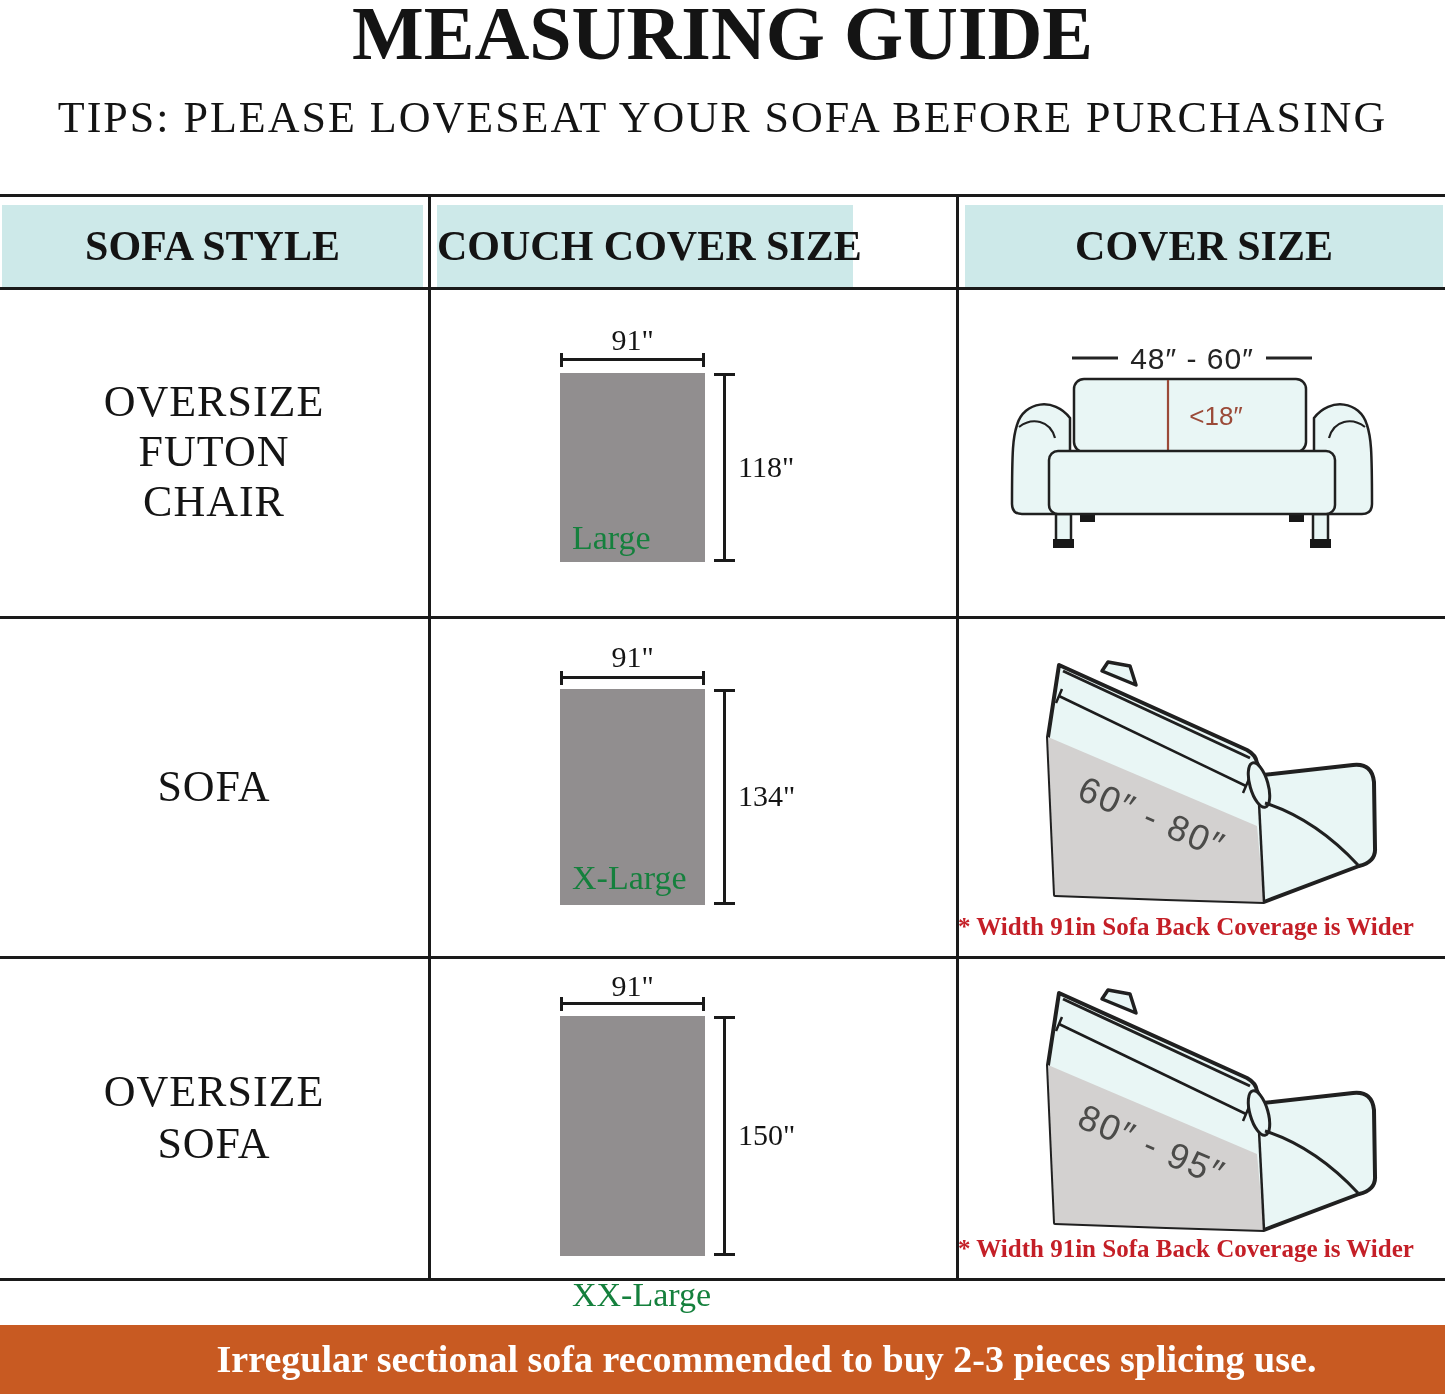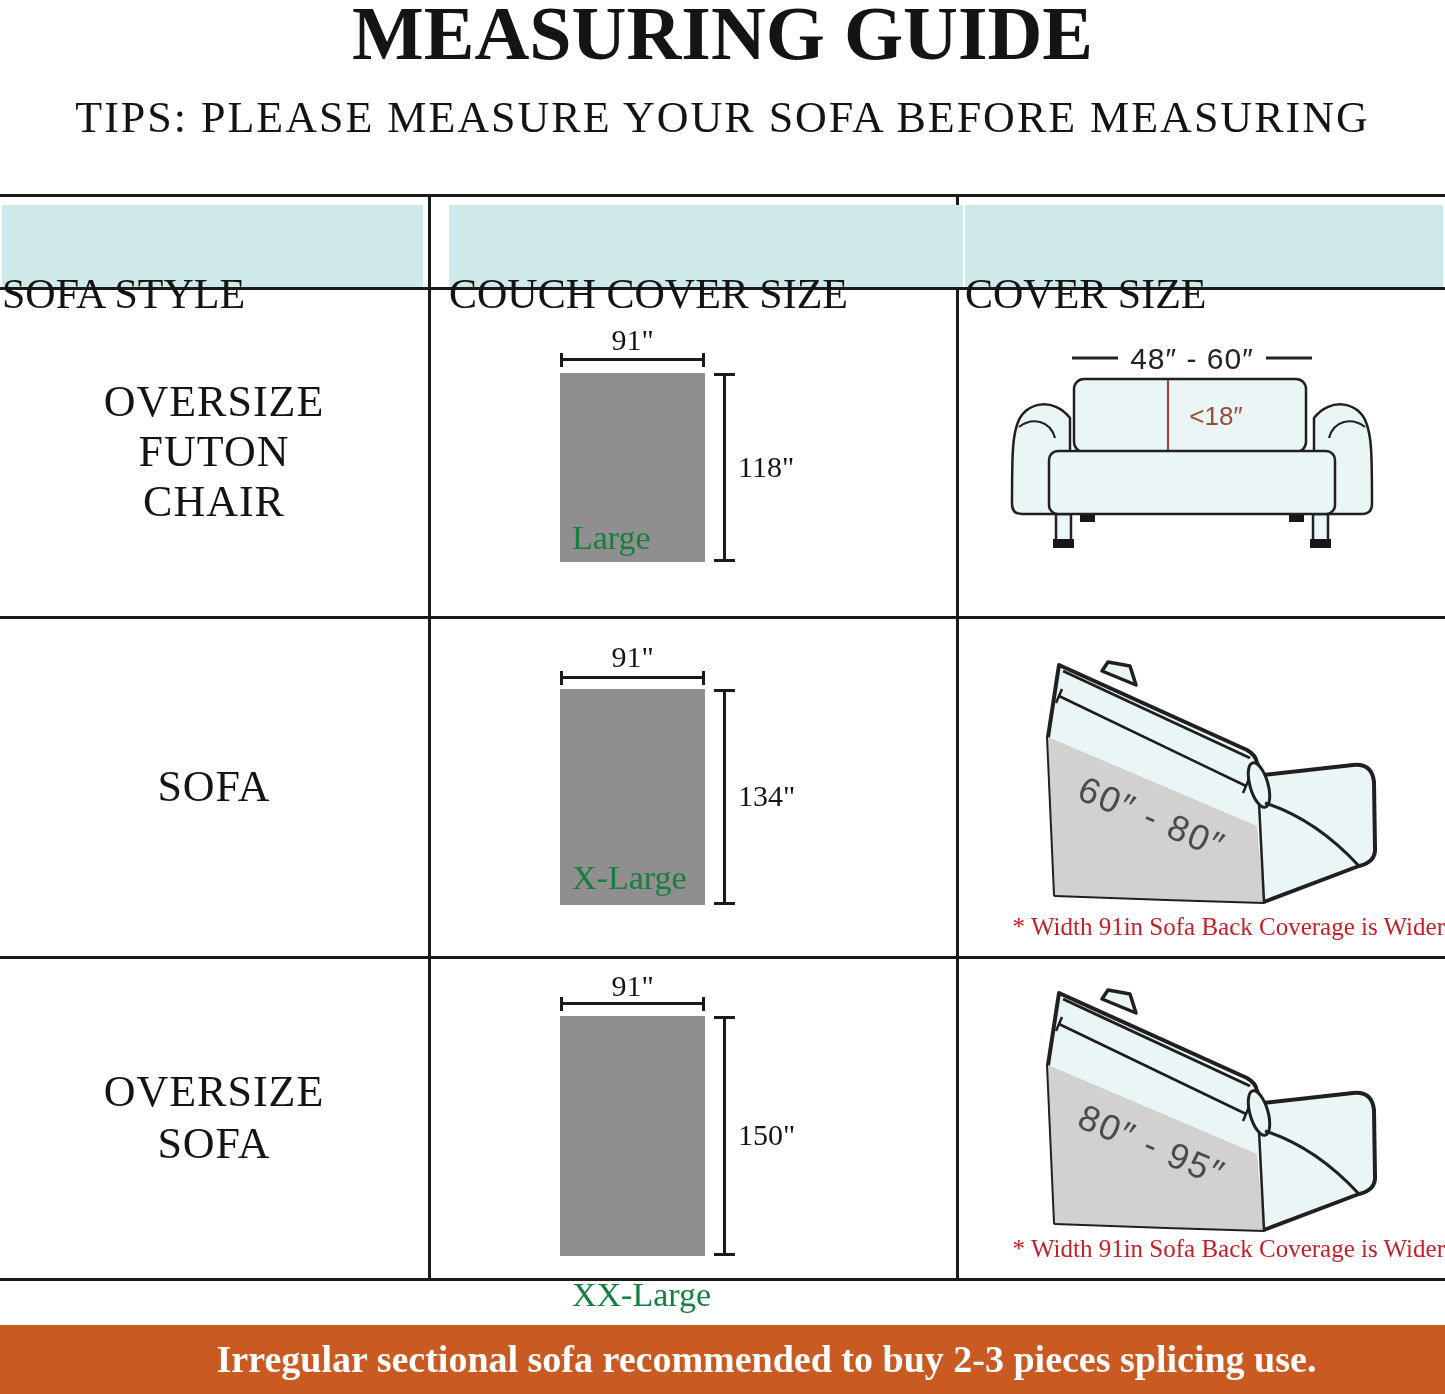--- a/index.html
+++ b/index.html
@@ -13,57 +13,57 @@
   .page{position:relative;width:1445px;height:1394px;background:#fff;overflow:hidden;
         font-family:"Liberation Serif", serif;color:var(--text_black);}
   .abs{position:absolute;}
   .title{left:0;top:-10px;width:1445px;text-align:center;font-size:76px;font-weight:bold;
          letter-spacing:0px;white-space:nowrap;}
   .subtitle{left:0;top:92px;width:1445px;text-align:center;font-size:44px;letter-spacing:2px;
             white-space:nowrap;}
   .hl{left:0;width:1445px;height:3px;background:var(--line_black);}
   .vl{width:3px;background:var(--line_black);}
   .hcell{top:205px;height:82px;background:var(--header_bg);}
-  .hcell .t{width:100%;line-height:82px;font-size:42px;font-weight:normal;white-space:nowrap;margin-top:48px;}
+  .hcell .t{width:100%;line-height:82px;text-align:center;font-size:42px;font-weight:bold;white-space:nowrap;}
   .rowlabel{left:0;width:428px;text-align:center;font-size:44px;line-height:50px;letter-spacing:1px;}
   .dim91{left:560px;width:145px;text-align:center;font-size:30px;line-height:34px;}
   .mline-h{left:560px;width:145px;height:3px;background:var(--line_black);}
   .mtick-v{width:3px;height:14px;background:var(--line_black);}
   .mline-v{left:723px;width:3px;background:var(--line_black);}
   .mcap-h{left:714px;width:21px;height:3px;background:var(--line_black);}
   .grayrect{left:560px;width:145px;background:var(--rect_gray);}
   .sizelabel{left:572px;color:#15803d;font-size:34px;line-height:36px;}
   .dimside{left:738px;font-size:30px;line-height:34px;}
-  .rednote{left:958px;width:487px;text-align:right;font-size:25px;font-weight:normal;
+  .rednote{left:958px;width:487px;text-align:left;font-size:25px;font-weight:bold;
            color:var(--note_red);line-height:30px;white-space:nowrap;}
   .banner{left:0;top:1325px;width:1445px;height:69px;background:var(--banner_bg);}
   .banner .t{width:100%;line-height:69px;text-align:center;color:#ffffff;font-size:38px;
              font-weight:bold;white-space:nowrap;padding-left:44px;}
   .svgdim{font-family:"Liberation Sans", sans-serif;}
 </style>
 </head>
 <body>
 
 <div class="page">
 
   <div class="abs title">MEASURING GUIDE</div>
-  <div class="abs subtitle">TIPS: PLEASE MEASURE YOUR SOFA BEFORE MEASURING</div>
+  <div class="abs subtitle">TIPS: PLEASE LOVESEAT YOUR SOFA BEFORE PURCHASING</div>
 
   <div class="abs hl" style="top:194px"></div>
   <div class="abs hl" style="top:287px"></div>
   <div class="abs hl" style="top:616px"></div>
   <div class="abs hl" style="top:956px"></div>
   <div class="abs hl" style="top:1278px"></div>
   <div class="abs vl" style="left:428px;top:194px;height:1087px"></div>
   <div class="abs vl" style="left:956px;top:194px;height:1087px"></div>
 
   <div class="abs hcell" style="left:2px;width:421px">
     <div class="t">SOFA STYLE</div>
   </div>
-  <div class="abs hcell" style="left:449px;width:514px">
+  <div class="abs hcell" style="left:437px;width:416px">
     <div class="t">COUCH COVER SIZE</div>
   </div>
   <div class="abs hcell" style="left:965px;width:478px">
     <div class="t">COVER SIZE</div>
   </div>
 
   <div class="abs rowlabel" style="top:377px">
     <div>OVERSIZE</div>
     <div>FUTON</div>
     <div>CHAIR</div>

